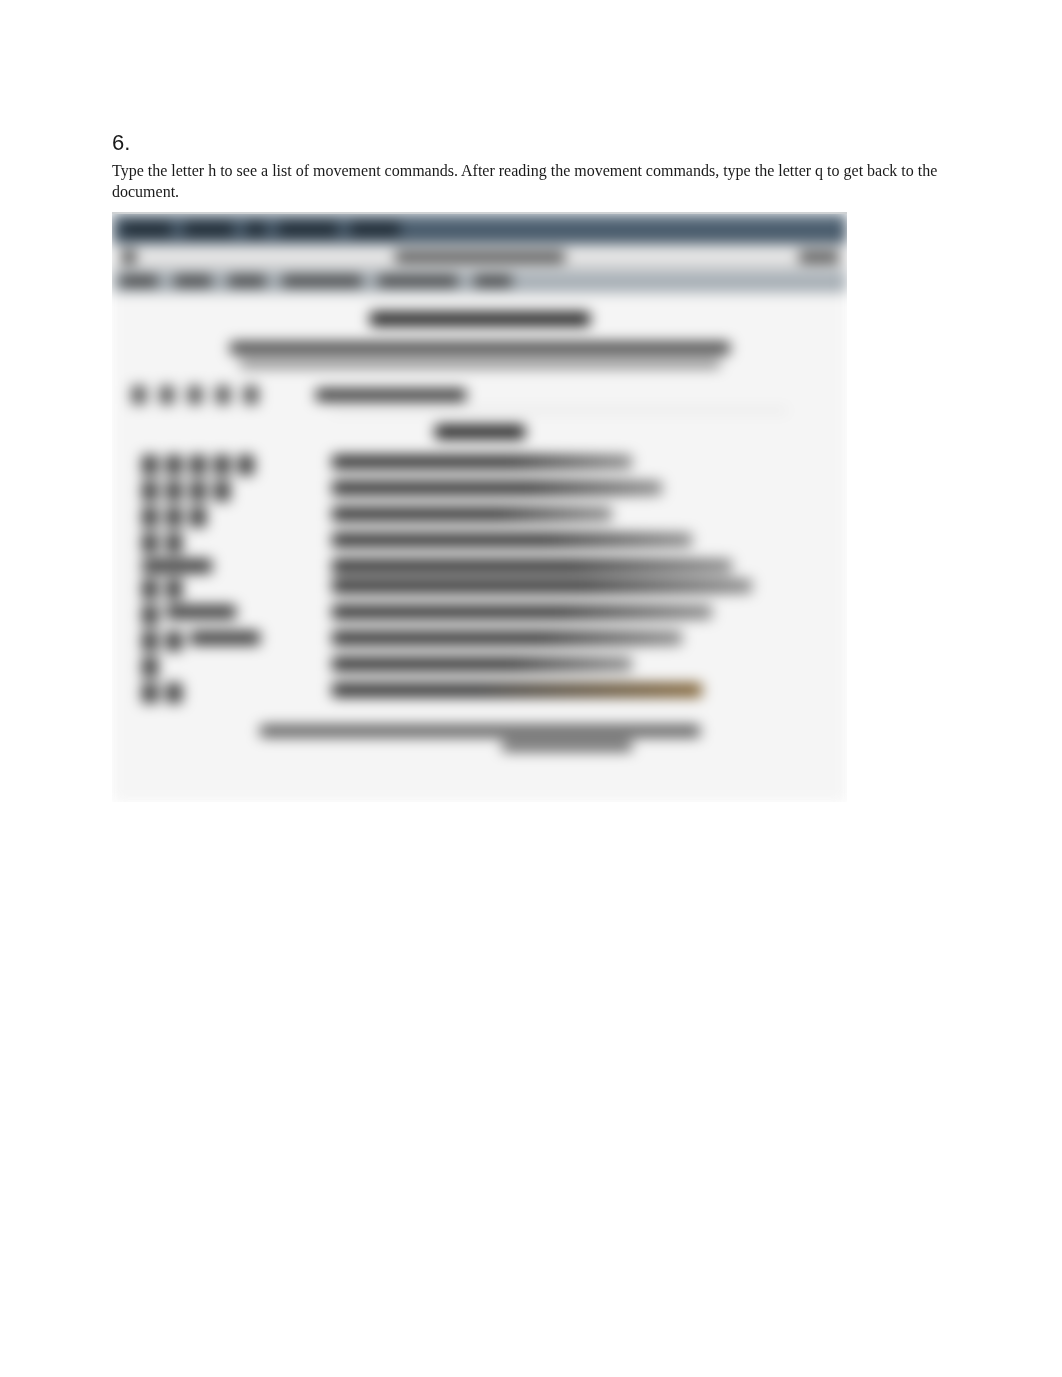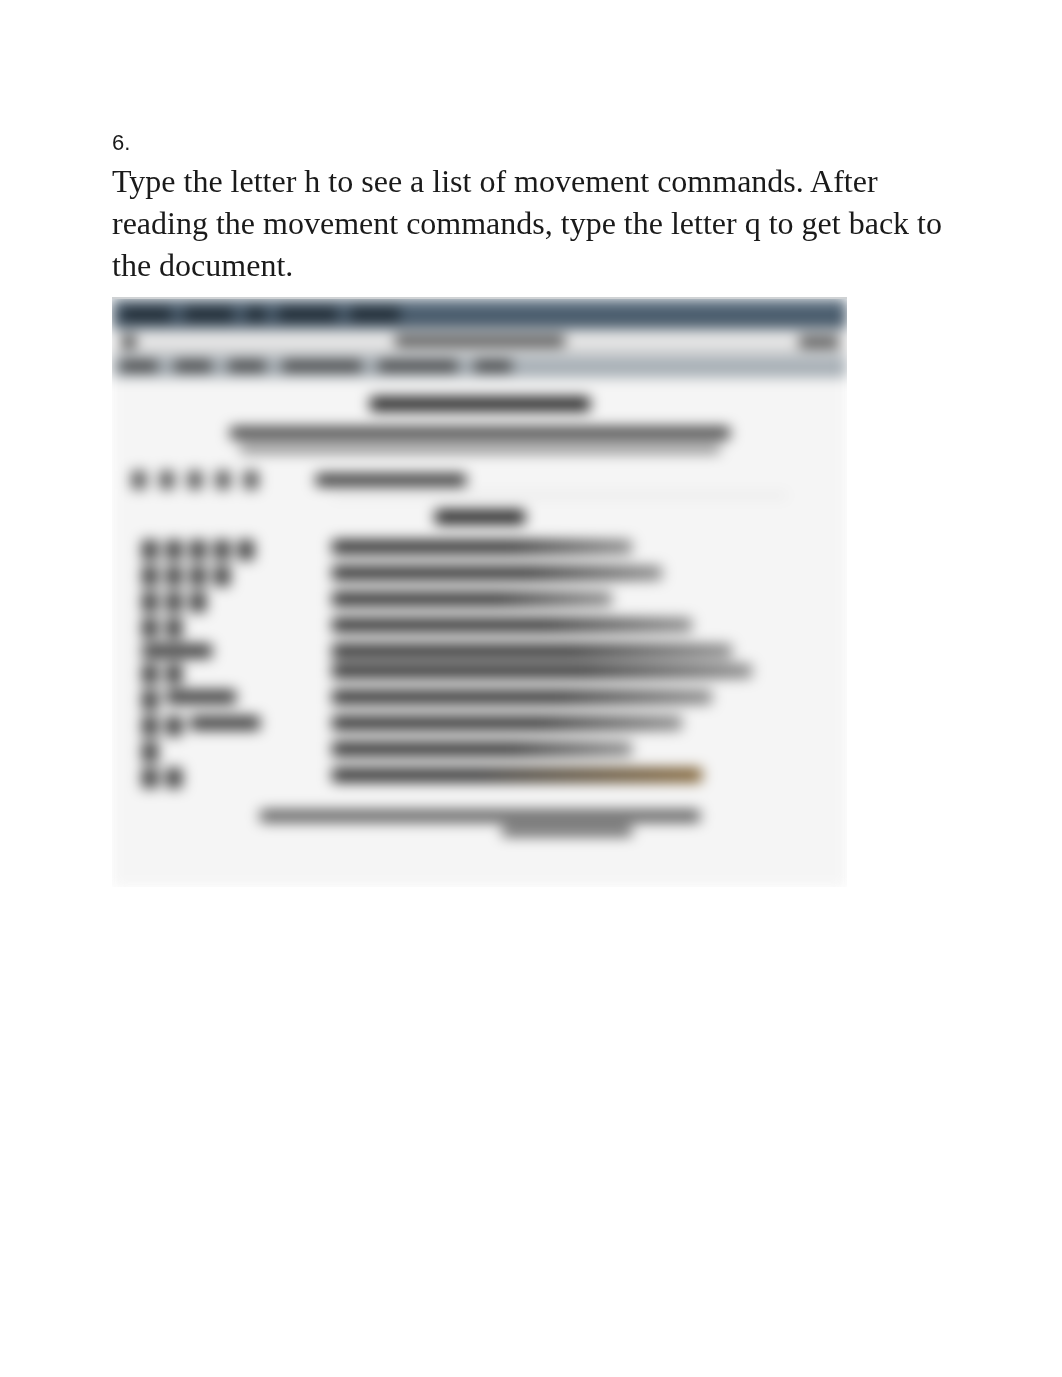--- a/index.html
+++ b/index.html
@@ -13,21 +13,21 @@
     }
     .page {
       padding: 130px 112px 0 112px;
     }
     .step-number {
       font-family: Arial, Helvetica, sans-serif;
       font-size: 22px;
       margin-bottom: 4px;
     }
     .instruction {
-      font-size: 32px;
+      font-size: 16px;
       line-height: 1.32;
       margin-bottom: 10px;
     }
     .screenshot-frame {
       width: 735px;
       height: 590px;
       position: relative;
       border-top: 2px solid #cfd2d4;
       overflow: hidden;
     }

